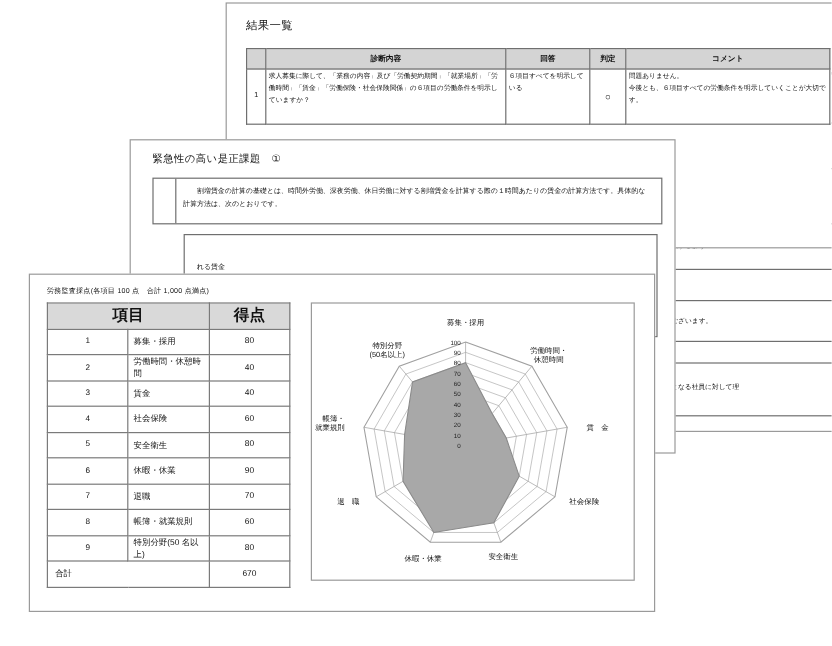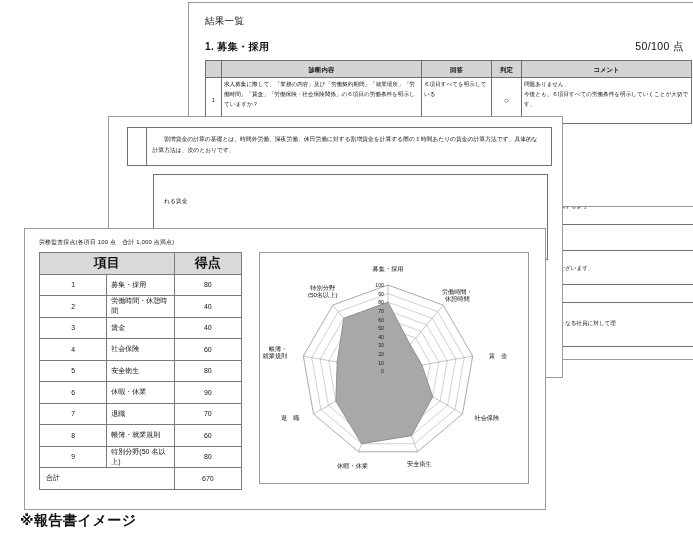--- a/index.html
+++ b/index.html
@@ -107,24 +107,20 @@
       <div class="side-cell" style="height:34px;padding-top:12px;">要がございます。</div>
       <div class="side-cell" style="height:18px;"></div>
       <div class="side-cell" style="height:44px;white-space:pre-line;">る
 支給となる社員に対して理</div>
     </div>
   </div>
 
   <div class="sheet" id="sheet-results">
     <div class="inner">
       <div class="s1-title">結果一覧</div>
-      <div class="s1-row">
-        <div class="s1-sec">1. 募集・採用</div>
-        <div class="s1-score">50/100 点</div>
-      </div>
       <table class="rt">
         <thead>
           <tr>
             <th class="col-no"></th>
             <th>診断内容</th>
             <th class="col-ans">回答</th>
             <th class="col-jdg">判定</th>
             <th class="col-cmt">コメント</th>
           </tr>
         </thead>
@@ -137,20 +133,21 @@
             <td style="white-space:pre-line;">問題ありません。
 今後とも、６項目すべての労働条件を明示していくことが大切です。</td>
           </tr>
         </tbody>
       </table>
     </div>
   </div>
 
   <div class="sheet" id="sheet-urgent">
     <div class="inner">
+      <div class="s2-title">緊急性の高い是正課題　①</div>
       <div class="s2-box">
         <div class="s2-body">
           <div class="s2-gutter"></div>
           <div class="s2-text">　　割増賃金の計算の基礎とは、時間外労働、深夜労働、休日労働に対する割増賃金を計算する際の１時間あたりの賃金の計算方法です。具体的な計算方法は、次のとおりです。</div>
         </div>
       </div>
       <div class="s2-sub">
         <div class="l1">れる賃金</div>
       </div>
     </div>
@@ -265,14 +262,13 @@
               <text x="39.52" y="167.00" text-anchor="end" font-size="6.2" fill="#111" font-family="&quot;Liberation Sans&quot;, sans-serif"><tspan x="39.52" dy="0">退　職</tspan></text>
               <text x="27.31" y="98.07" text-anchor="end" font-size="6.2" fill="#111" font-family="&quot;Liberation Sans&quot;, sans-serif"><tspan x="27.31" dy="0">帳簿・</tspan><tspan x="27.31" dy="7.2">就業規則</tspan></text>
               <text x="62.72" y="37.12" text-anchor="middle" font-size="6.2" fill="#111" font-family="&quot;Liberation Sans&quot;, sans-serif"><tspan x="62.72" dy="0">特別分野</tspan><tspan x="62.72" dy="7.2">(50名以上)</tspan></text>
             </svg>
         </div>
       </div>
 
     </div>
   </div>
 
-  <div class="caption">※報告書イメージ</div>
 </div>
 
 </body></html>

